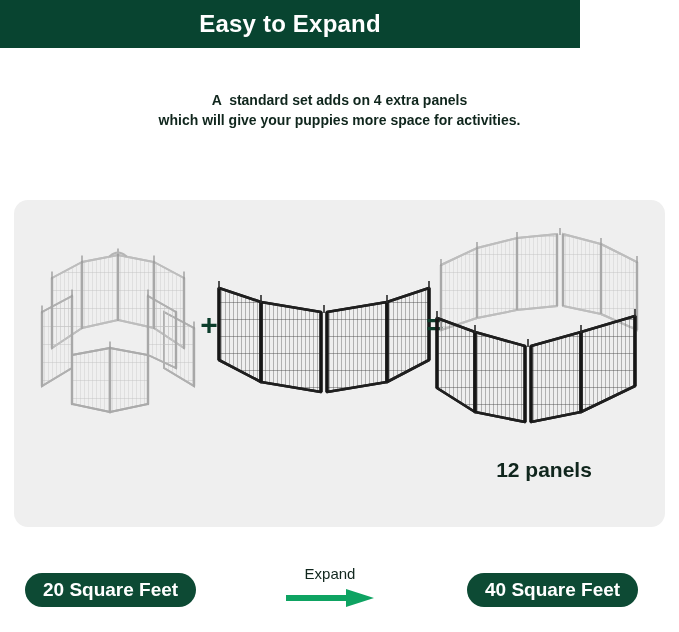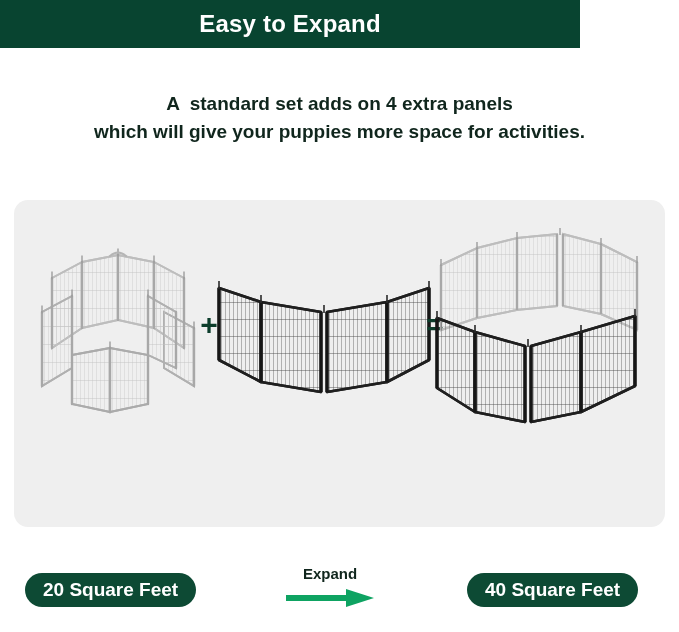--- a/index.html
+++ b/index.html
@@ -36,21 +36,21 @@
   }
 
   
   .subtitle {
     position: absolute;
     left: 0;
     top: 90px;
     width: 679px;
     text-align: center;
     color: #10261d;
-    font-size: 19px;
+    font-size: 14px;
     font-weight: bold;
     line-height: 1.45;
   }
   .subtitle-line { display: block; white-space: pre; }
 
   
   .illus-card {
     position: absolute;
     left: 14px;
     top: 200px;
@@ -136,21 +136,21 @@
     left: 270px;
     top: 6px;
     width: 120px;
     height: 52px;
     text-align: center;
   }
   .expand-label {
     display: block;
     color: #10261d;
     font-size: 15px;
-    font-weight: bold;
+    font-weight: normal;
     line-height: 1.1;
     margin-bottom: 4px;
   }
   .expand-arrow { display: block; margin: 0 auto; }
 </style>
 </head>
 <body>
 
 <div class="header-band">
   <div class="header-title">Easy to Expand</div>
@@ -340,20 +340,21 @@
             <path d="M99 139 V147"></path>
               <path d="M152 125 V133"></path>
               <path d="M206 109 V117"></path>
           </g>
         </g>
       </svg>
     </div>
 
   </div>
 
+  <div class="count-label cl-c">12 panels</div>
 </div>
 
 <div class="bottom-row">
 
   <div class="pill pill-left">20 Square Feet</div>
 
   <div class="expand-group">
     <span class="expand-label">Expand</span>
     <svg class="expand-arrow" width="92" height="22" viewBox="0 0 92 22">
       <path d="M2 8 H62 V2 L90 11 L62 20 V14 H2 Z" fill="#0ea362"></path>

